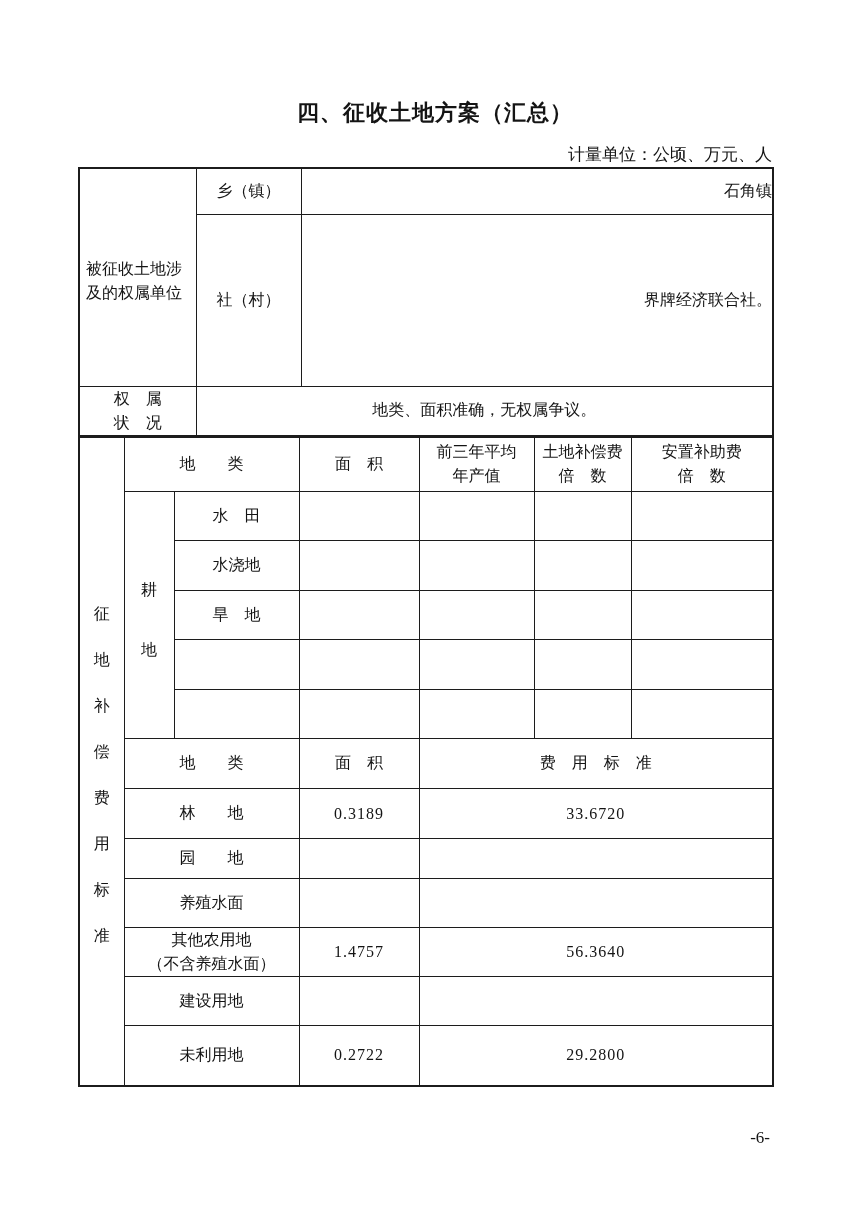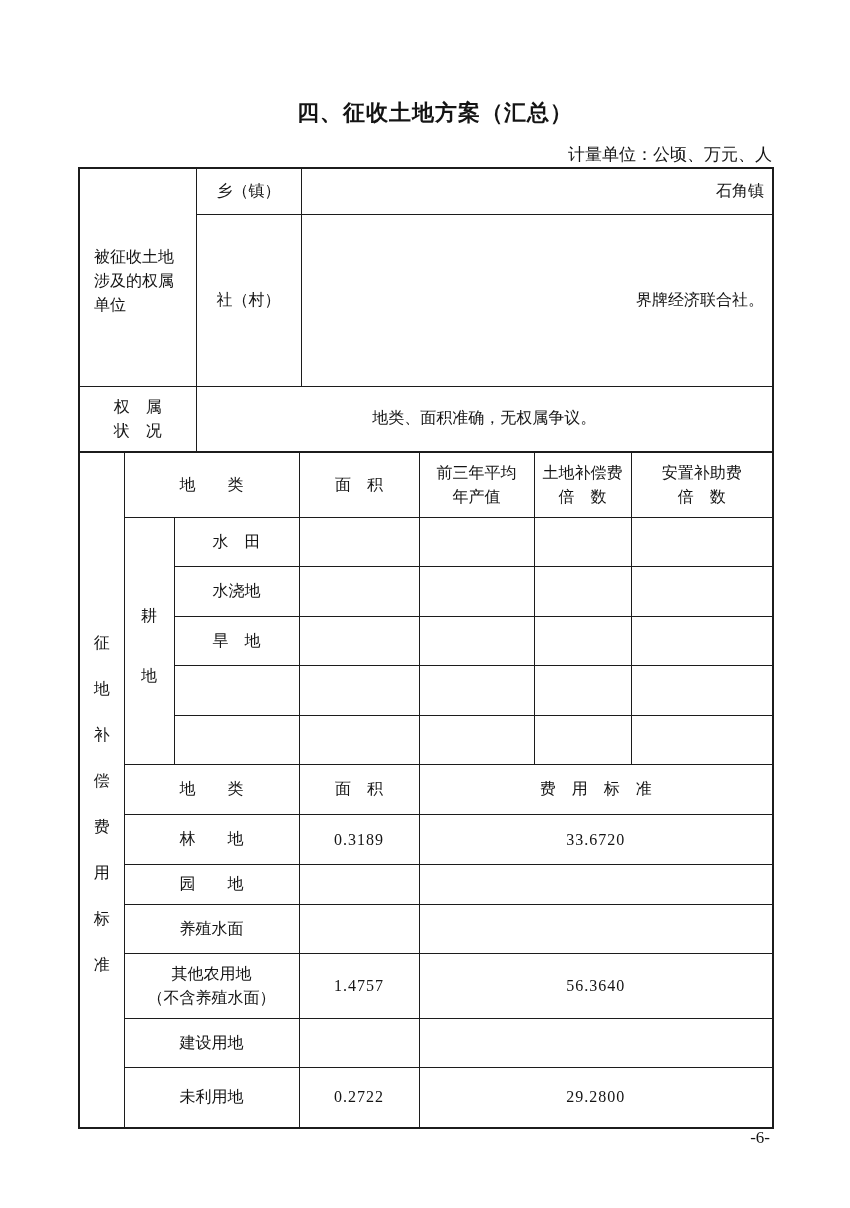--- a/index.html
+++ b/index.html
@@ -45,21 +45,21 @@
     width: 694px;
   }
   table.outer {
     border: 2.5px solid #1c1c1c;
   }
   td {
     border: 1.5px solid #1c1c1c;
     font-size: 16px;
     text-align: center;
     vertical-align: middle;
-    padding: 8px;
+    padding: 0;
     overflow: hidden;
   }
   #lower-table {
     margin-top: -1.5px; 
   }
   .al {
     text-align: right;
     padding-left: 7px;
   }
   .pre {

